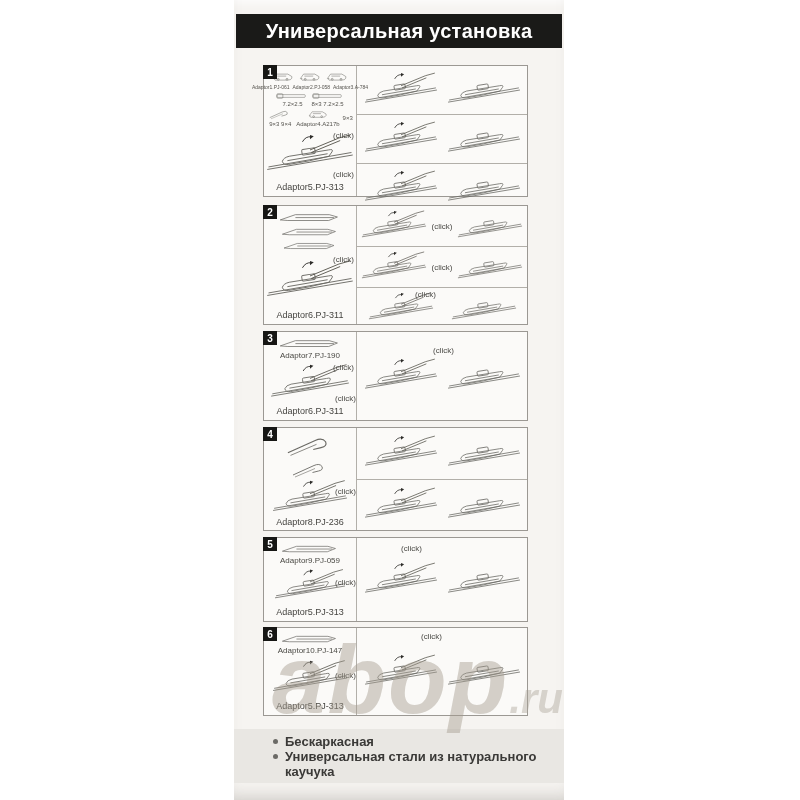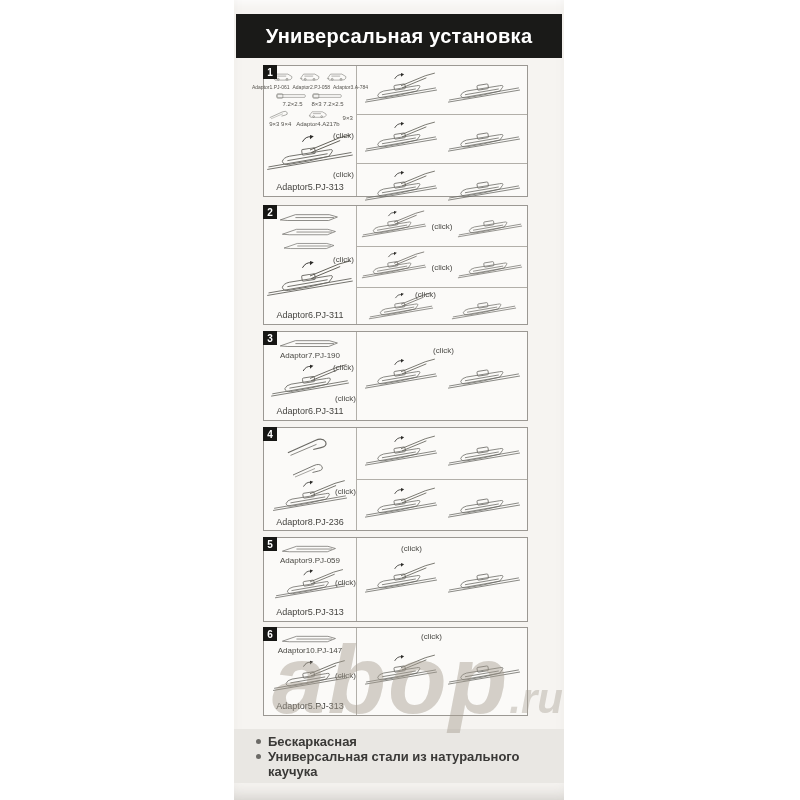--- a/index.html
+++ b/index.html
@@ -1,20 +1,20 @@
 <!DOCTYPE html>
 <html><head>
 <meta charset="utf-8">
 <style>
   html,body{margin:0;padding:0;background:#ffffff;}
   .page{position:relative;width:800px;height:800px;background:#ffffff;overflow:hidden;
         font-family:"Liberation Sans", sans-serif;}
   .strip{position:absolute;left:234px;top:0;width:330px;height:800px;background:#f6f4f1;
          box-shadow:inset 0 -14px 18px -12px rgba(120,115,108,.35), inset 0 10px 10px -8px rgba(255,255,255,.9);}
-  .banner{position:absolute;left:2px;top:14px;width:326px;height:44px;background:#1a1a18;
+  .banner{position:absolute;left:2px;top:14px;width:326px;height:34px;background:#1a1a18;
           display:flex;align-items:center;justify-content:center;}
   .banner span{color:#ffffff;font-size:20px;font-weight:bold;letter-spacing:.3px;}
   
   .section{position:absolute;left:29px;width:265px;background:#fbfaf8;border:1px solid #9b9893;
            display:flex;box-sizing:border-box;}
   .badge{position:absolute;left:-1px;top:-1px;width:14px;height:14px;background:#161614;color:#fff;
          font-size:10px;font-weight:bold;display:flex;align-items:center;justify-content:center;z-index:3;}
   .lcol{width:93px;border-right:1px solid #b2afa9;box-sizing:border-box;position:relative;
         display:flex;flex-direction:column;align-items:center;justify-content:space-between;padding:4px 2px 2px 2px;}
   .rcol{flex:1;display:flex;flex-direction:column;}
@@ -27,21 +27,21 @@
   .adlabel{font-size:8px;color:#4a4944;}
   .bottomlabel{font-size:9px;color:#454440;padding-bottom:2px;}
   .click{font-size:8px;color:#4a4945;}
   .click.abs{position:absolute;}
   .thumbrow{display:flex;gap:3px;align-items:center;justify-content:center;width:100%;}
   .stack{display:flex;flex-direction:column;align-items:center;gap:1px;width:100%;}
   .bigdiag{position:relative;width:88px;height:52px;}
   .bigdiag svg{width:100%;height:100%;}
   
   .features{position:absolute;left:0;top:729px;width:330px;height:54px;background:#e9e7e3;
-            box-sizing:border-box;padding:5px 0 0 22px;}
+            box-sizing:border-box;padding:5px 0 0 39px;}
   .features ul{margin:0;padding:0;list-style:none;}
   .features li{position:relative;padding-left:12px;font-size:13px;font-weight:bold;color:#3a3937;line-height:15px;width:290px;}
   .features li::before{content:"";position:absolute;left:0;top:5px;width:5px;height:5px;border-radius:50%;background:#6b6a66;}
   
   .watermark{position:absolute;left:272px;top:632px;z-index:5;pointer-events:none;white-space:nowrap;
              font-weight:bold;color:rgba(163,155,142,0.45);font-size:96px;line-height:96px;letter-spacing:2px;font-style:italic;}
   .watermark .tld{font-size:42px;color:rgba(170,162,149,0.42);letter-spacing:0;}
   svg.defs{position:absolute;width:0;height:0;}
 </style>
 </head>

